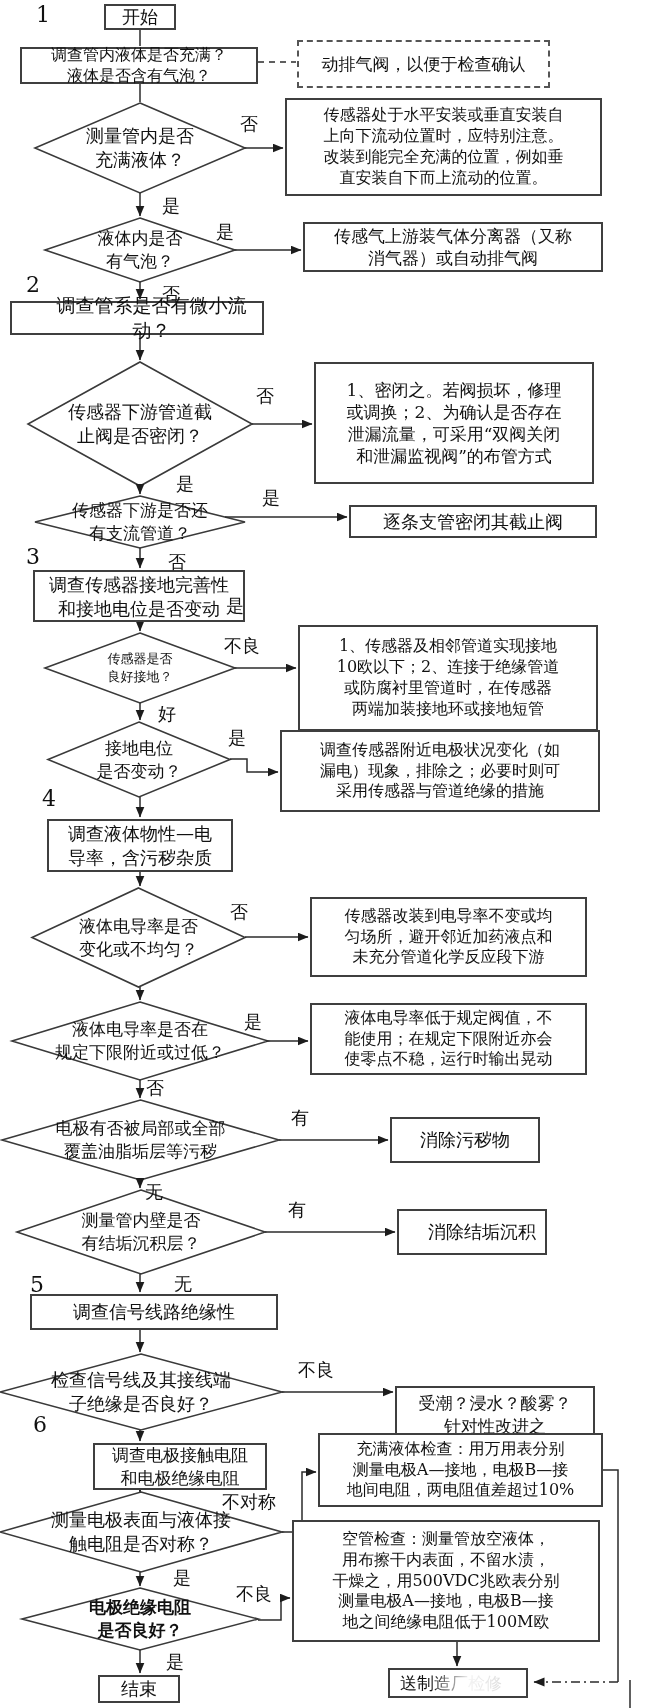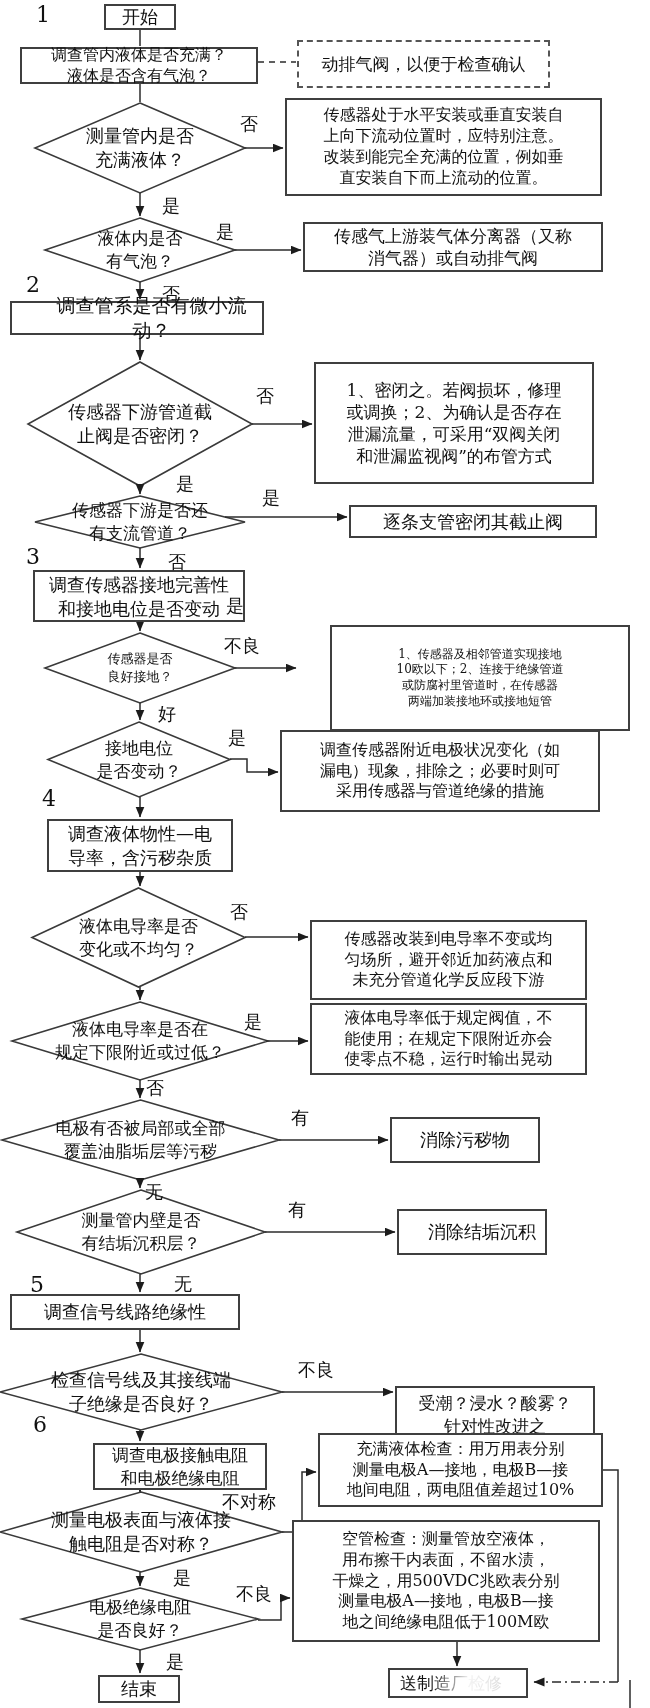--- a/index.html
+++ b/index.html
@@ -135,21 +135,21 @@
       <div>逐条支管密闭其截止阀</div>
     </div>
     <div class="node process" style="left: 33px; top: 570px; width: 212px; height: 52px; font-size: 18px; justify-content: flex-end;">
       <div>调查传感器接地完善性</div>
       <div>和接地电位是否变动</div>
     </div>
     <div class="node decision" style="left: 45px; top: 633px; width: 190px; height: 70px; font-size: 13px;">
       <div>传感器是否</div>
       <div>良好接地？</div>
     </div>
-    <div class="node action" style="left: 298px; top: 625px; width: 300px; height: 106px; font-size: 12px; margin-left: 32px;">
+    <div class="node action" style="left: 298px; top: 625px; width: 300px; height: 106px; font-size: 16px;">
       <div>1、传感器及相邻管道实现接地</div>
       <div>10欧以下；2、连接于绝缘管道</div>
       <div>或防腐衬里管道时，在传感器</div>
       <div>两端加装接地环或接地短管</div>
     </div>
     <div class="node decision" style="left: 48px; top: 722px; width: 182px; height: 75px; font-size: 17px;">
       <div>接地电位</div>
       <div>是否变动？</div>
     </div>
     <div class="node action" style="left: 280px; top: 730px; width: 320px; height: 82px; font-size: 16px;">
@@ -158,21 +158,21 @@
       <div>采用传感器与管道绝缘的措施</div>
     </div>
     <div class="node process" style="left: 47px; top: 819px; width: 186px; height: 53px; font-size: 18px;">
       <div>调查液体物性—电</div>
       <div>导率，含污秽杂质</div>
     </div>
     <div class="node decision" style="left: 32px; top: 888px; width: 213px; height: 99px; font-size: 17px;">
       <div>液体电导率是否</div>
       <div>变化或不均匀？</div>
     </div>
-    <div class="node action" style="left: 310px; top: 920px; width: 277px; height: 80px; font-size: 16px; justify-content: center;">
+    <div class="node action" style="left: 310px; top: 897px; width: 277px; height: 80px; font-size: 16px; justify-content: center;">
       <div>传感器改装到电导率不变或均</div>
       <div>匀场所，避开邻近加药液点和</div>
       <div>未充分管道化学反应段下游</div>
     </div>
     <div class="node decision" style="left: 12px; top: 1002px; width: 256px; height: 78px; font-size: 17px;">
       <div>液体电导率是否在</div>
       <div>规定下限附近或过低？</div>
     </div>
     <div class="node action" style="left: 310px; top: 1003px; width: 277px; height: 72px; font-size: 16px;">
       <div>液体电导率低于规定阀值，不</div>
@@ -186,21 +186,21 @@
     <div class="node action" style="left: 390px; top: 1117px; width: 150px; height: 46px; font-size: 18px;">
       <div>消除污秽物</div>
     </div>
     <div class="node decision" style="left: 17px; top: 1190px; width: 248px; height: 84px; font-size: 17px; align-items: center;">
       <div>测量管内壁是否</div>
       <div>有结垢沉积层？</div>
     </div>
     <div class="node action" style="left: 397px; top: 1209px; width: 150px; height: 46px; font-size: 18px; padding-left: 20px;">
       <div>消除结垢沉积</div>
     </div>
-    <div class="node process" style="left: 10px; top: 1294px; width: 230px; height: 36px; font-size: 18px; text-align: right;">
+    <div class="node process" style="left: 30px; top: 1294px; width: 248px; height: 36px; font-size: 18px; text-align: right;">
       <div>调查信号线路绝缘性</div>
     </div>
     <div class="node decision" style="left: 0px; top: 1354px; width: 282px; height: 76px; font-size: 18px;">
       <div>检查信号线及其接线端</div>
       <div>子绝缘是否良好？</div>
     </div>
     <div class="node action" style="left: 395px; top: 1354px; width: 200px; height: 57px; font-size: 17px; margin-top: 32px;">
       <div>受潮？浸水？酸雾？</div>
       <div>针对性改进之</div>
     </div>
@@ -210,21 +210,21 @@
     </div>
     <div class="node decision" style="left: 0px; top: 1492px; width: 282px; height: 80px; font-size: 18px;">
       <div>测量电极表面与液体接</div>
       <div>触电阻是否对称？</div>
     </div>
     <div class="node action" style="left: 318px; top: 1433px; width: 285px; height: 74px; font-size: 16px;">
       <div>充满液体检查：用万用表分别</div>
       <div>测量电极A—接地，电极B—接</div>
       <div>地间电阻，两电阻值差超过10%</div>
     </div>
-    <div class="node decision" style="left: 22px; top: 1588px; width: 236px; height: 62px; font-size: 17px;">
+    <div class="node decision" style="left: 22px; top: 1588px; width: 236px; height: 62px; font-size: 17px; font-weight: bold;">
       <div>电极绝缘电阻</div>
       <div>是否良好？</div>
     </div>
     <div class="node action" style="left: 292px; top: 1520px; width: 308px; height: 122px; font-size: 16px;">
       <div>空管检查：测量管放空液体，</div>
       <div>用布擦干内表面，不留水渍，</div>
       <div>干燥之，用500VDC兆欧表分别</div>
       <div>测量电极A—接地，电极B—接</div>
       <div>地之间绝缘电阻低于100M欧</div>
     </div>

